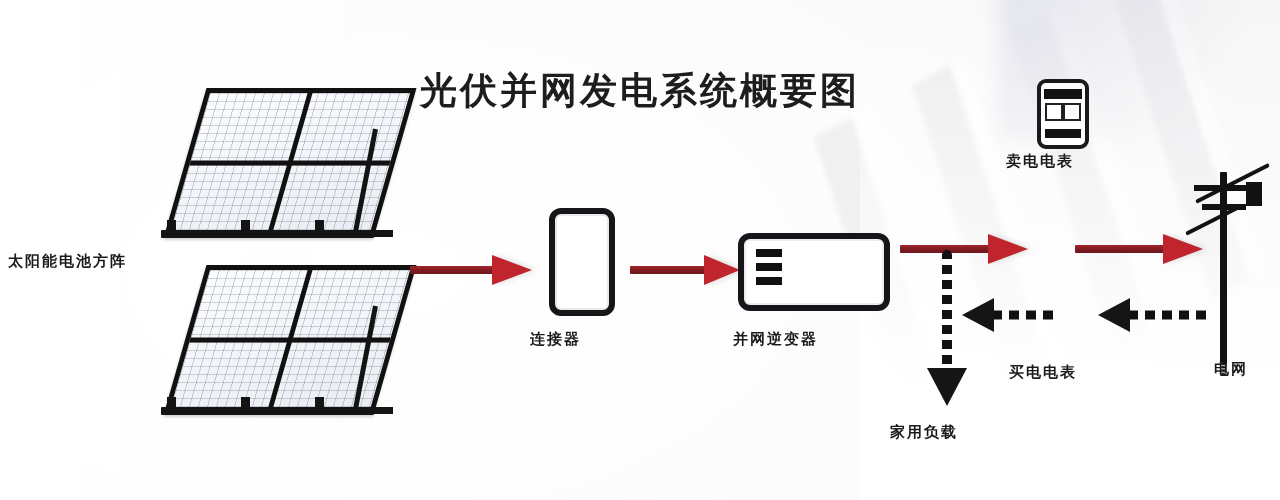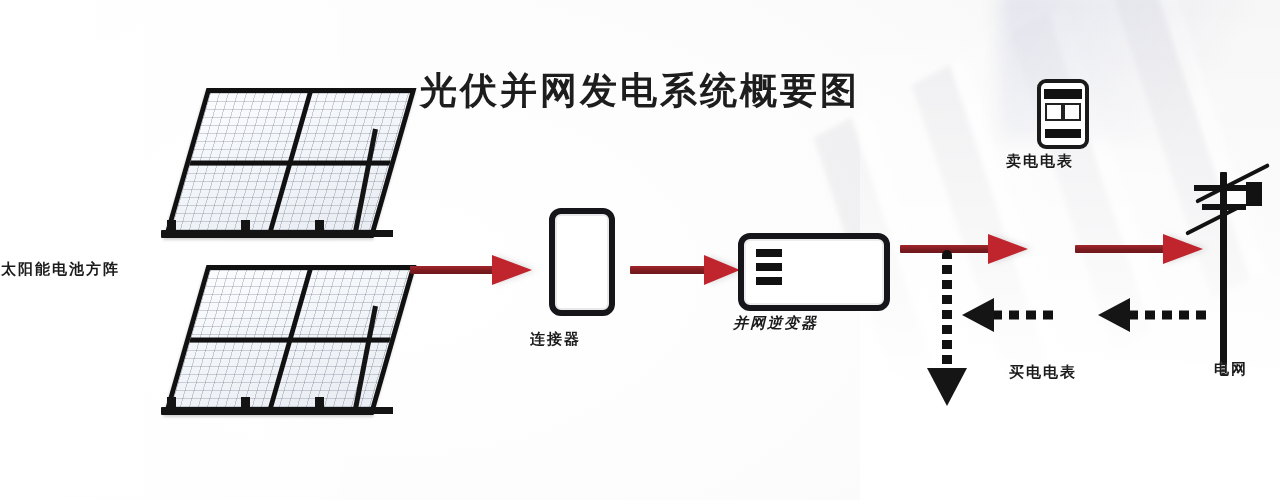--- a/index.html
+++ b/index.html
@@ -204,21 +204,21 @@
       <div class="hdiv"></div>
     </div>
     <div class="prop" style="left:178px;top:40px;width:5px;height:105px;transform:rotate(11deg);"></div>
     <div class="base" style="left:-24px;top:142px;width:210px;"></div>
     <div class="prop" style="left:160px;top:142px;width:48px;height:7px;"></div>
     <div class="foot" style="left:-18px;top:132px;height:12px;"></div>
     <div class="foot" style="left:56px;top:132px;height:12px;"></div>
     <div class="foot" style="left:130px;top:132px;height:12px;"></div>
   </div>
 
-  <div class="lbl" style="left:1px;top:252px;margin-top:8px;">太阳能电池方阵</div>
+  <div class="lbl" style="left:8px;top:252px;">太阳能电池方阵</div>
 
   <div class="rarrow" style="left:410px;top:255px;width:122px;">
     <div class="shaft" style="width:88px;"></div>
     <div class="glow" style="left:86px;border-left:40px solid #9a9a9a;"></div>
     <div class="head" style="left:82px;border-left:40px solid #c0252e;"></div>
   </div>
 
   <div class="connector" style="left:549px;top:208px;">
     <div class="shadow"></div>
     <div class="body"></div>
@@ -232,21 +232,21 @@
   </div>
 
   <div class="inverter" style="left:738px;top:233px;">
     <div class="shadow"></div>
     <div class="body">
       <div class="bar" style="top:10px;"></div>
       <div class="bar" style="top:24px;"></div>
       <div class="bar" style="top:38px;"></div>
     </div>
   </div>
-  <div class="lbl" style="left:733px;top:314px;font-style:italic;">并网逆变器</div>
+  <div class="lbl" style="left:733px;top:330px;">并网逆变器</div>
 
   <div class="rarrow" style="left:900px;top:234px;width:128px;">
     <div class="shaft" style="width:92px;"></div>
     <div class="glow" style="left:92px;border-left:40px solid #9a9a9a;"></div>
     <div class="head" style="left:88px;border-left:40px solid #c0252e;"></div>
   </div>
 
   <div class="meter" style="left:1037px;top:79px;">
     <div class="body">
       <div class="topband"></div>
@@ -272,20 +272,21 @@
     <div class="dash-h" style="left:30px;width:68px;"></div>
     <div class="head-l"></div>
   </div>
 
   <div class="lbl" style="left:1009px;top:363px;text-align:right;">买电电表</div>
 
   <div class="dotcol" style="left:925px;top:250px;width:44px;height:172px;">
     <div class="dots" style="top:0;height:120px;"></div>
     <div class="head-d" style="top:118px;"></div>
   </div>
+  <div class="lbl" style="left:890px;top:423px;">家用负载</div>
 
   <div class="pole" style="left:1180px;top:160px;width:100px;height:215px;">
     <div class="mast" style="left:40px;top:12px;height:203px;"></div>
     <div class="arm" style="left:14px;top:25px;width:60px;"></div>
     <div class="arm" style="left:22px;top:44px;width:44px;"></div>
     <div class="cross" style="left:66px;top:22px;width:16px;height:24px;background:#121212;"></div>
     <div class="wire" style="left:16px;top:40px;width:82px;transform:rotate(-27deg);"></div>
     <div class="wire" style="left:6px;top:72px;width:60px;transform:rotate(-27deg);"></div>
   </div>
   <div class="lbl" style="left:1214px;top:360px;">电网</div>

